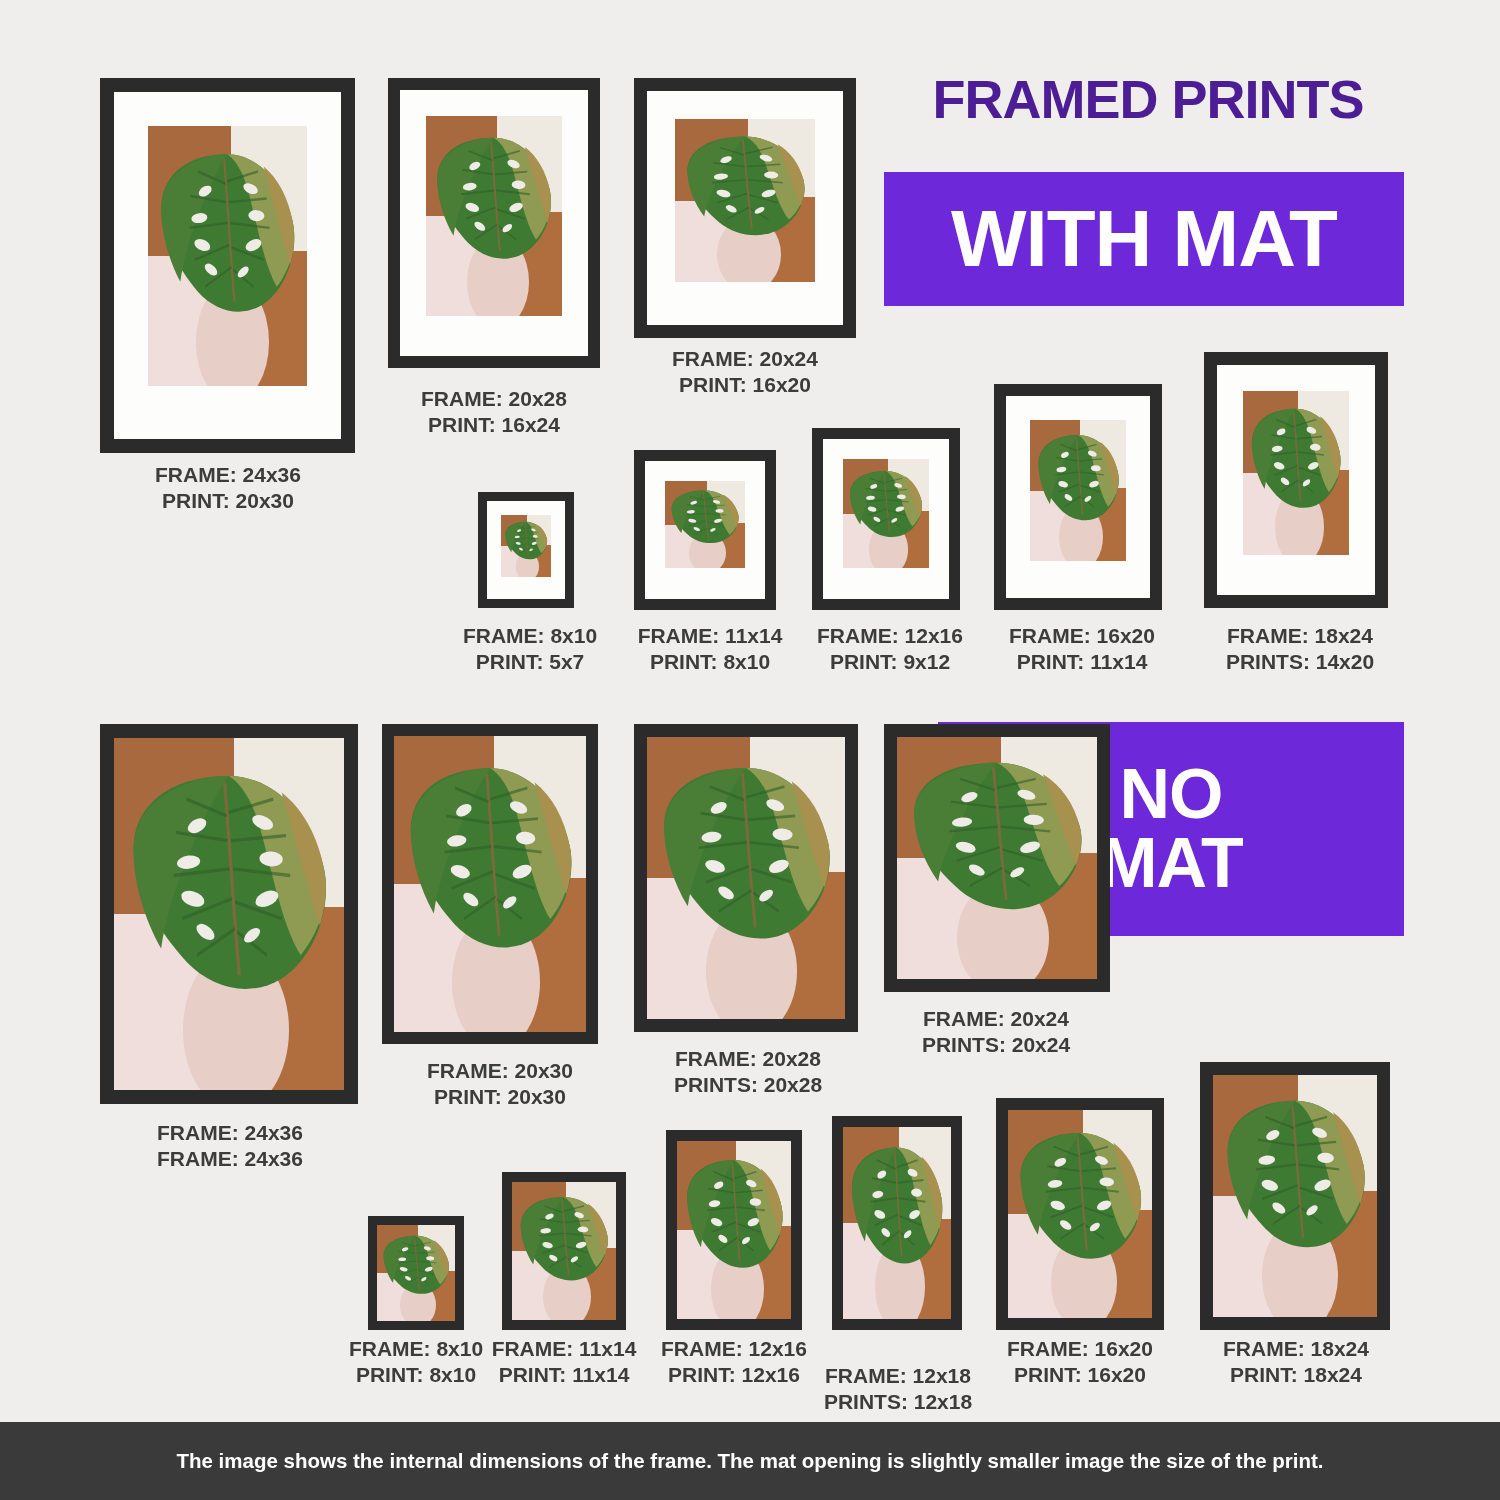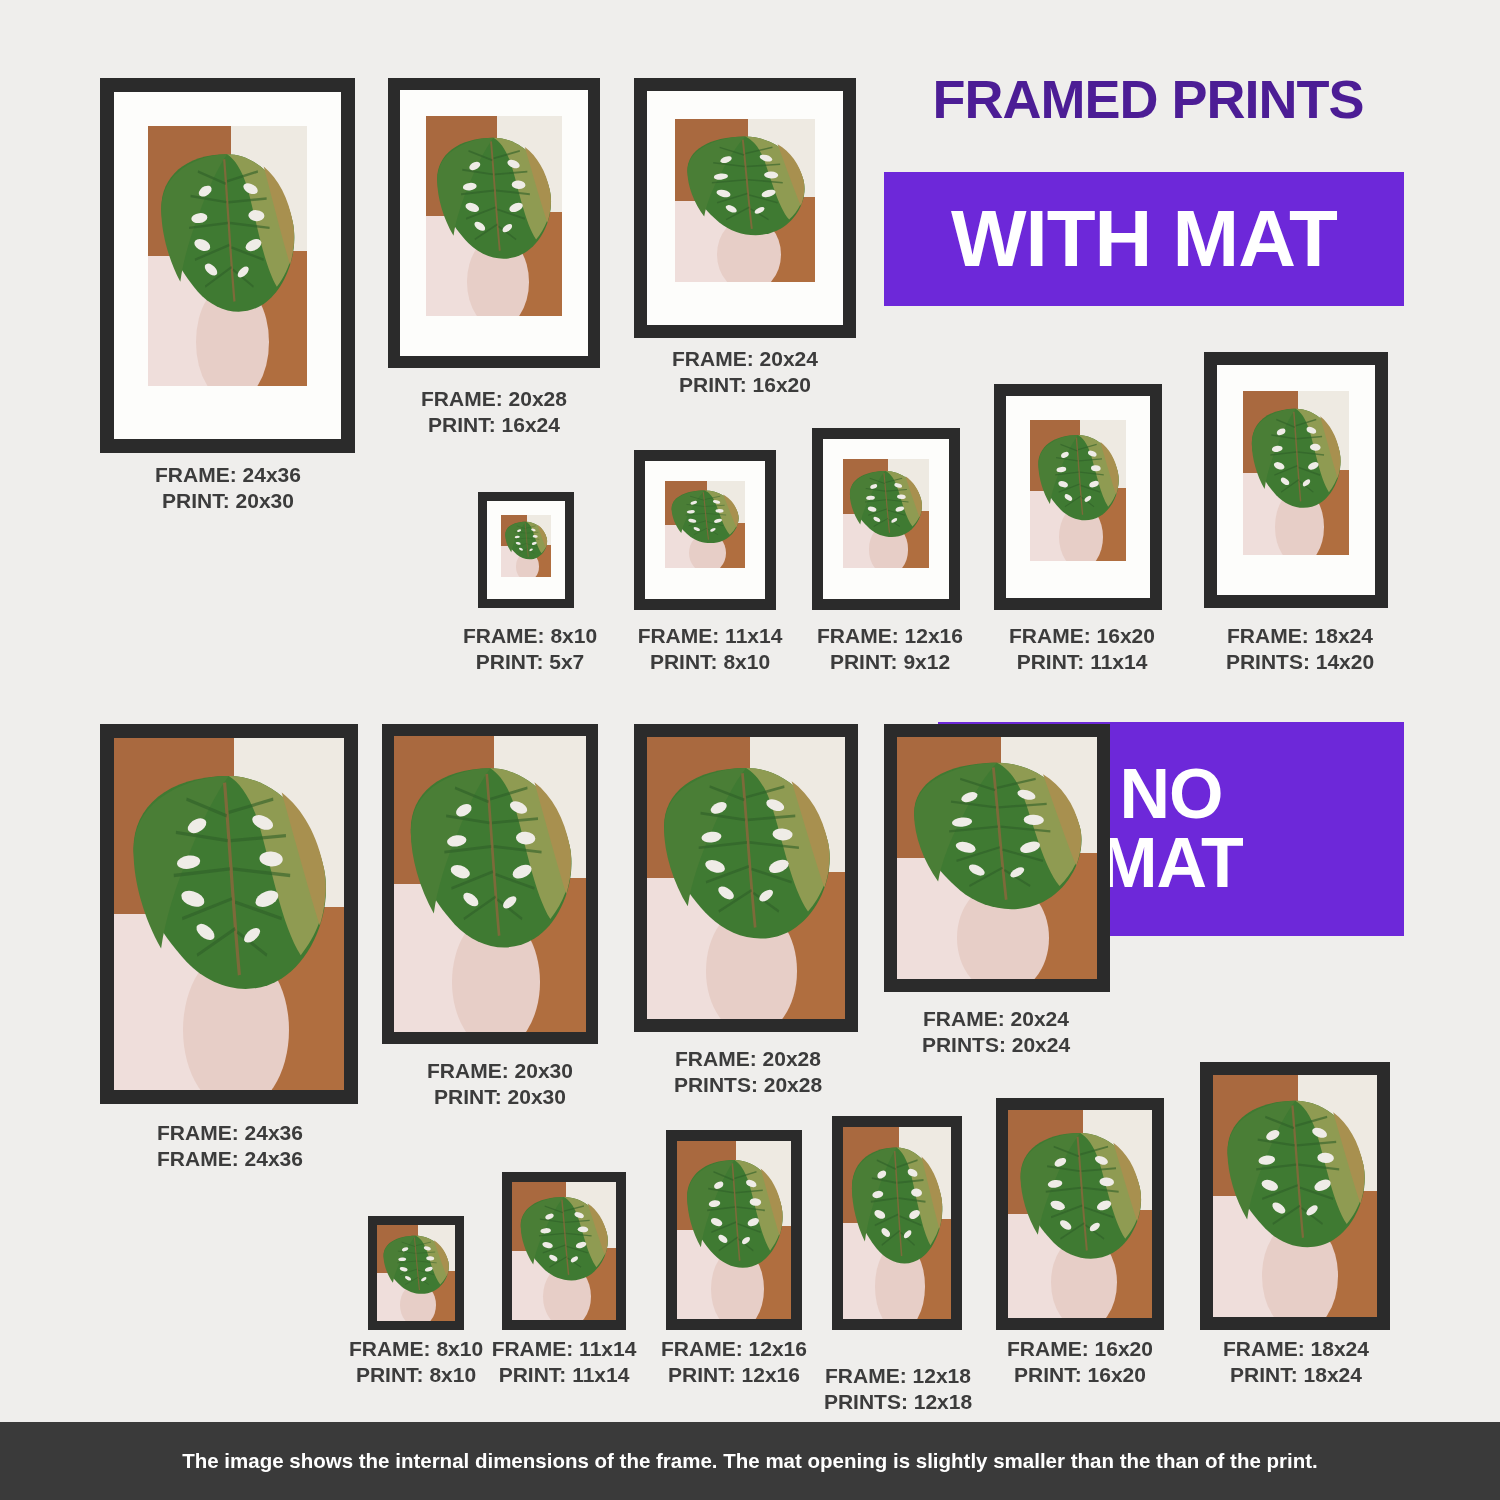--- a/index.html
+++ b/index.html
@@ -790,13 +790,13 @@
           </svg>
         </div>
       </div>
     </div>
     <div class="caption" style="left: 1136px; top: 1336px; width: 320px;">
       <span class="line">FRAME: 18x24</span>
       <span class="line">PRINT: 18x24</span>
     </div>
   </div>
 
-<div class="footer">The image shows the internal dimensions of the frame. The mat opening is slightly smaller than the than of the print.</div>
+<div class="footer">The image shows the internal dimensions of the frame. The mat opening is slightly smaller image the size of the print.</div>
 
 </body></html>

